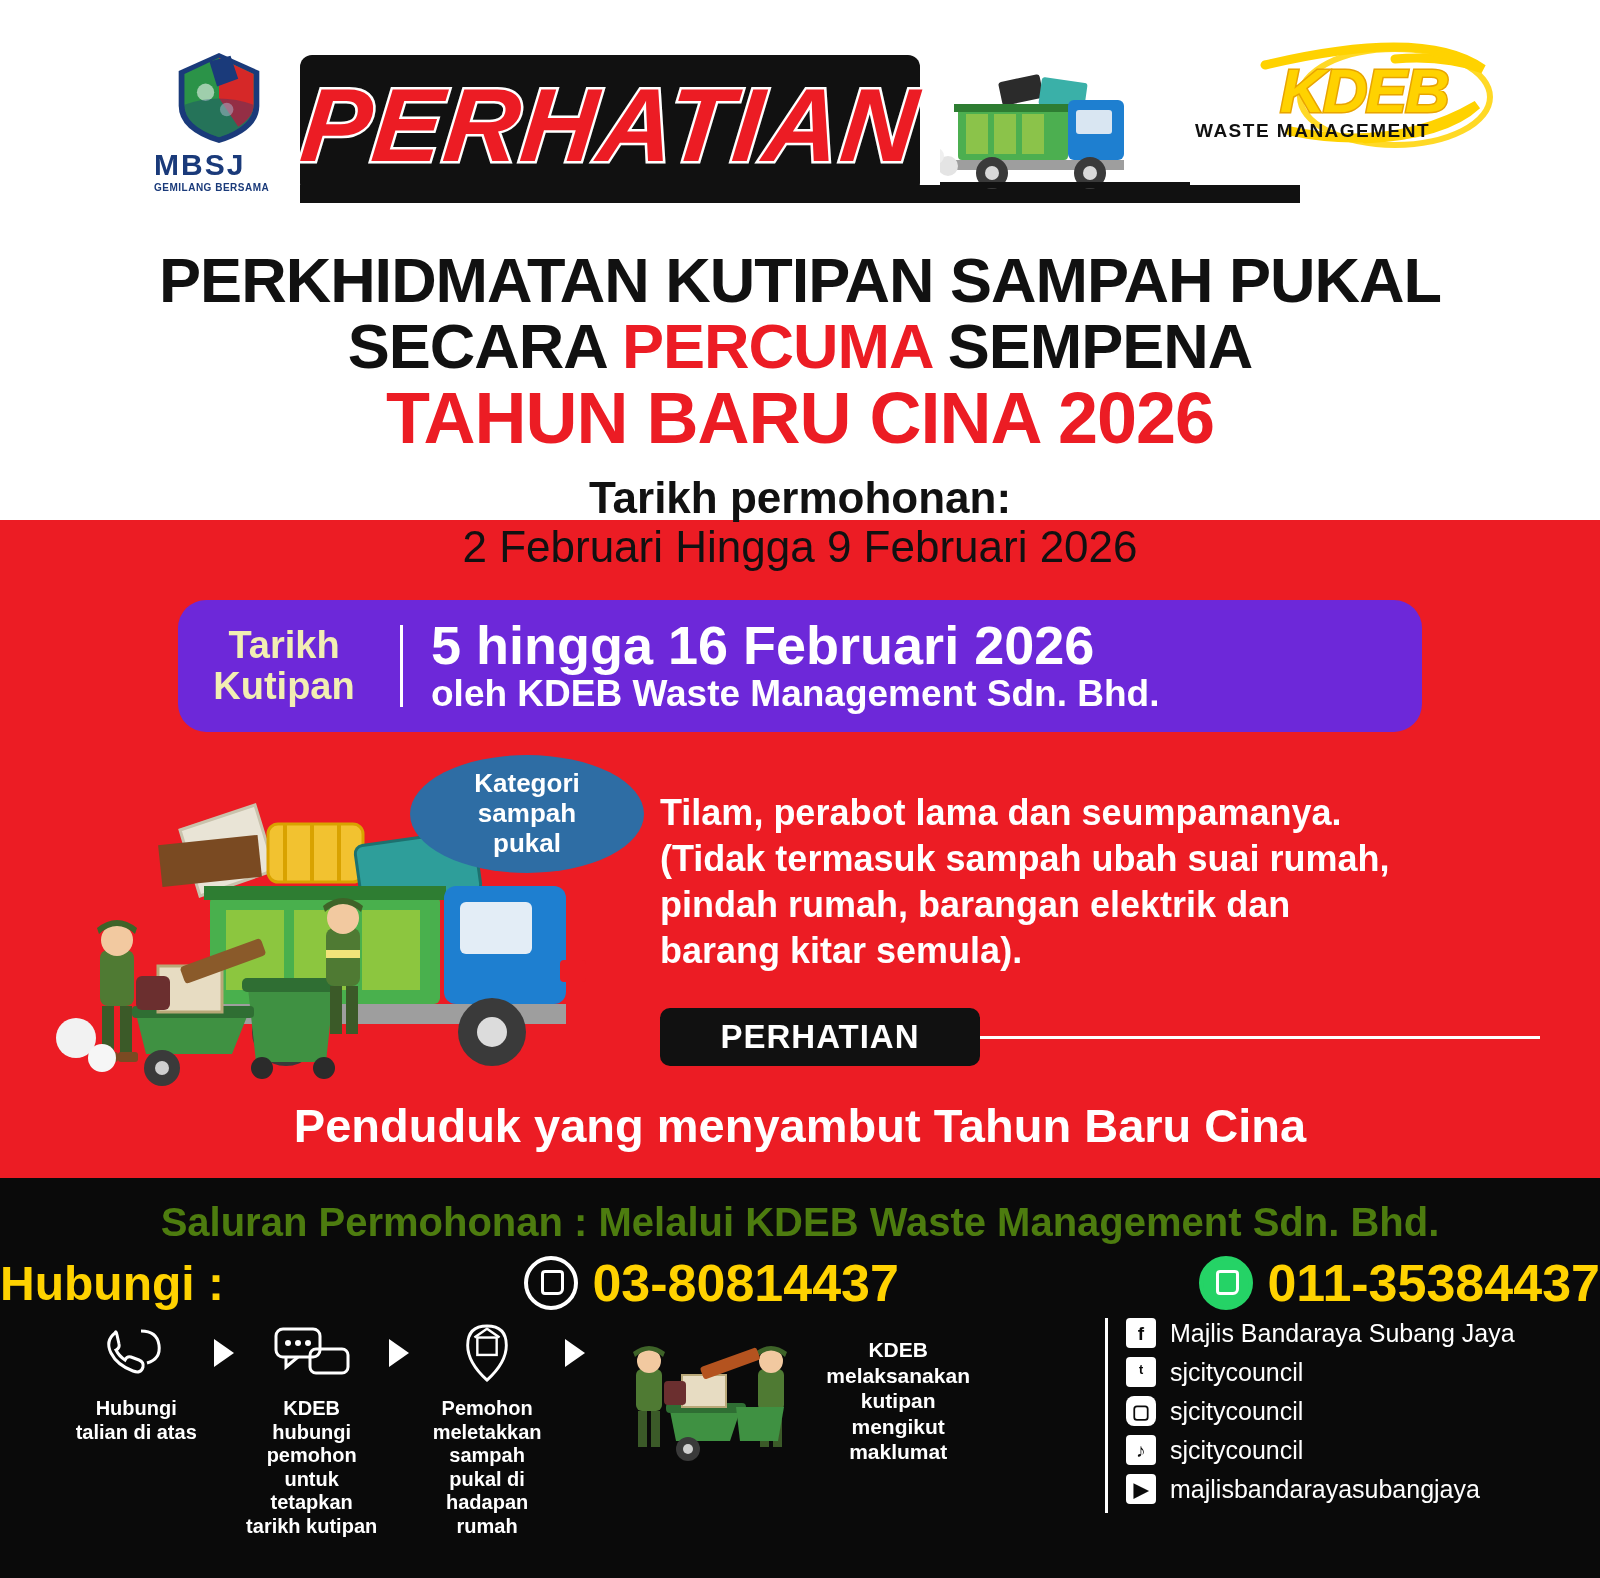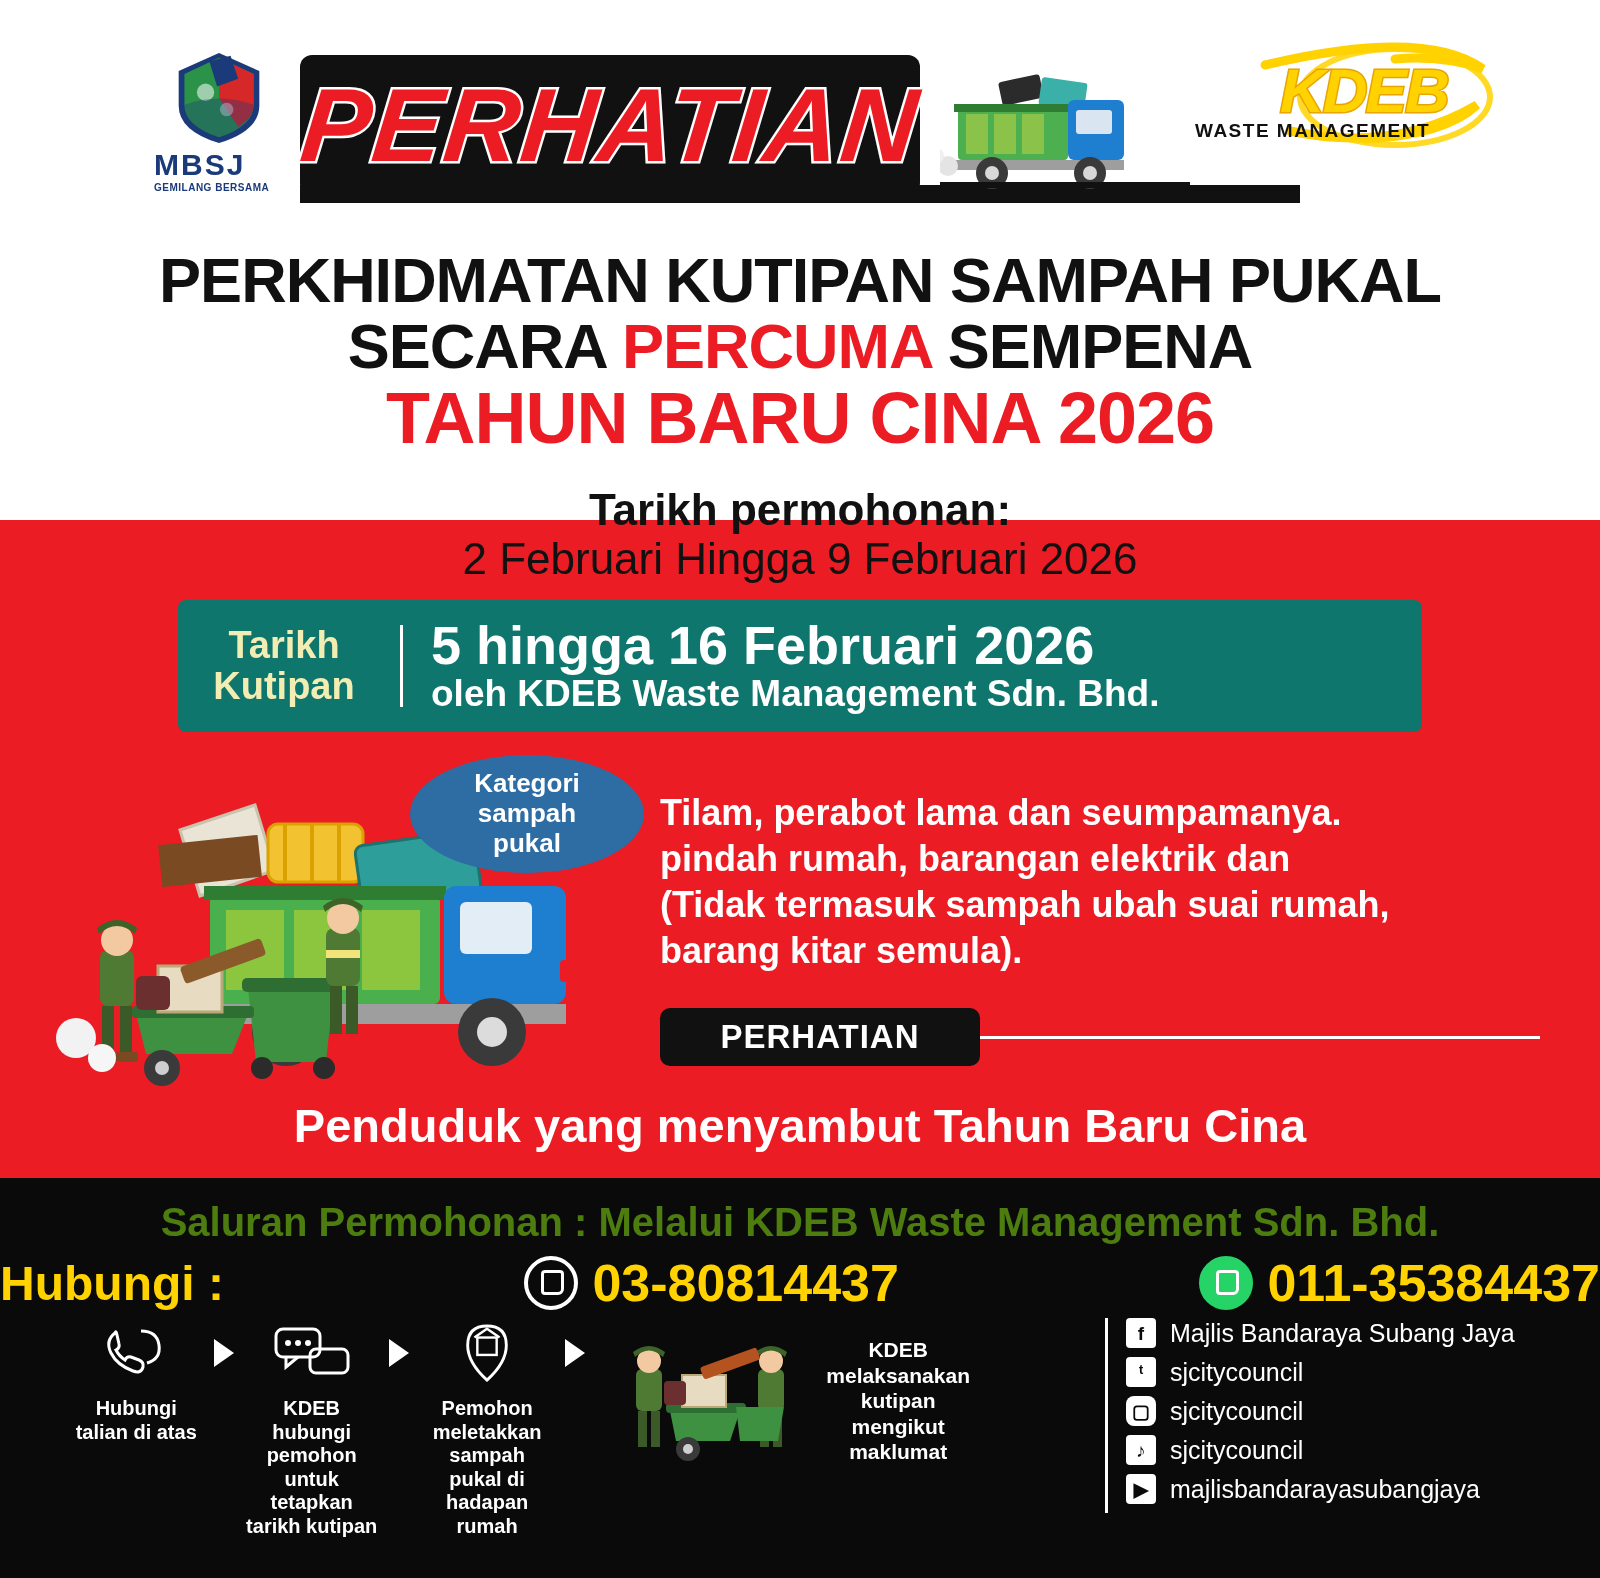--- a/index.html
+++ b/index.html
@@ -171,39 +171,39 @@
     font-weight: bold;
     color: #ec1c24;
     line-height: 1.05;
     letter-spacing: -1px;
     margin-top: 2px;
   }
   .apply-label {
     font-size: 44px;
     font-weight: bold;
     color: #111111;
-    margin-top: 28px;
+    margin-top: 16px;
     line-height: 1.12;
   }
   .apply-dates {
     font-size: 44px;
     font-weight: normal;
     color: #111111;
     line-height: 1.12;
   }
 
   
   .datebox {
     position: absolute;
     left: 178px;
     top: 600px;
     width: 1244px;
     height: 132px;
-    background: #0f766e;
-    border-radius: 8px;
+    background: #6d28d9;
+    border-radius: 28px;
     z-index: 4;
     display: flex;
     align-items: center;
   }
   .datebox-left {
     width: 212px;
     text-align: center;
     color: #f2eeb3;
     font-size: 38px;
     font-weight: bold;
@@ -612,22 +612,22 @@
   <div class="kategori">
     <span>
       <span>Kategori</span><br>
       <span>sampah</span><br>
       <span>pukal</span>
     </span>
   </div>
 
   <div class="desc">
     <div>Tilam, perabot lama dan seumpamanya.</div>
+    <div>(Tidak termasuk sampah ubah suai rumah,</div>
     <div>pindah rumah, barangan elektrik dan</div>
-    <div>(Tidak termasuk sampah ubah suai rumah,</div>
     <div>barang kitar semula).</div>
   </div>
 
   <div class="keutamaan">
     <span>PERHATIAN</span>
   </div>
   <div class="keutamaan-line"></div>
 
   <div class="priority-text">Penduduk yang menyambut Tahun Baru Cina</div>
 

